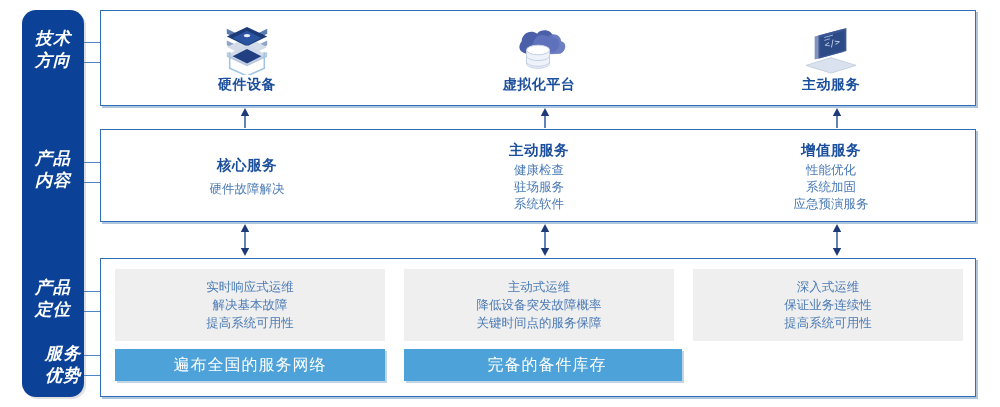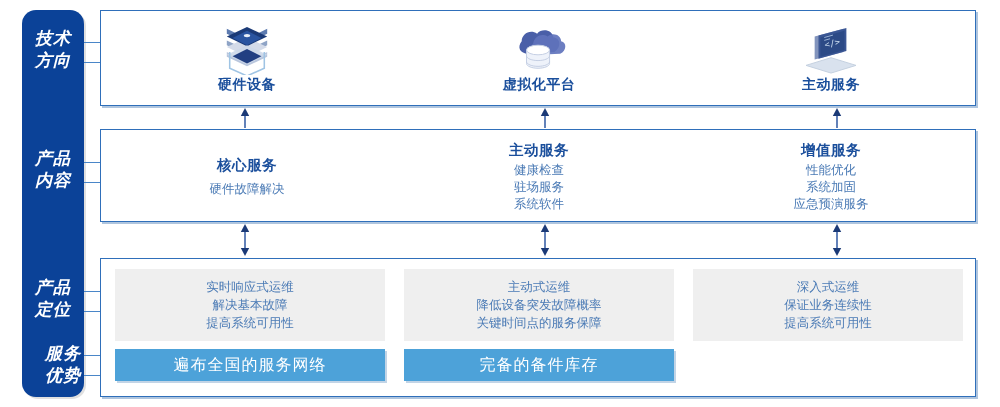--- a/index.html
+++ b/index.html
@@ -302,19 +302,19 @@
     </div>
     <div class="gray-card" style="left:592px; width:270px;">
       <div class="gray-line">深入式运维</div>
       <div class="gray-line">保证业务连续性</div>
       <div class="gray-line">提高系统可用性</div>
     </div>
 
     <div class="blue-bar" style="left:14px; width:270px;">
       <span class="blue-bar-text">遍布全国的服务网络</span>
     </div>
-    <div class="blue-bar" style="left:303px; width:270px;">
+    <div class="blue-bar" style="left:303px; width:270px;padding-left:8px;">
       <span class="blue-bar-text">完备的备件库存</span>
     </div>
 
   </div>
 
 </div>
 
 </body></html>

